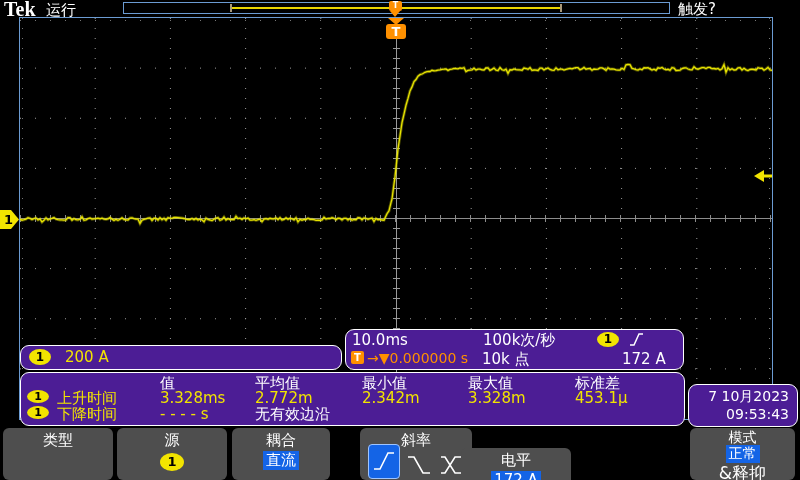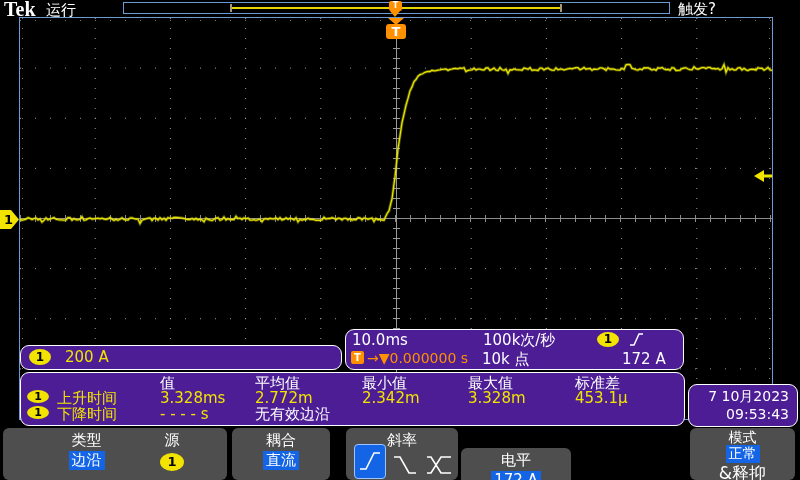--- a/index.html
+++ b/index.html
@@ -148,33 +148,32 @@
     <span class="c1 y">- - - - s</span>
     <span class="c2">无有效边沿</span>
   </div>
 </div>
 
 <div class="rbox" id="date-box">
   <div class="abs" style="right:8px;top:3px;">7 10月2023</div>
   <div class="abs" style="right:8px;top:21px;">09:53:43</div>
 </div>
 
-<div class="btn" style="left:3px;width:110px;padding-left:19px;">
+<div class="btn" style="left:3px;width:110px;">
   <div class="blbl">类型</div>
-  <div class="bval"><span class="chip">边沿</span></div>
 </div>
 <div class="btn" style="left:117px;width:110px;">
   <div class="blbl">源</div>
   <div class="ell" style="left:43px;top:25px;width:24px;height:18px;line-height:18px;font-size:13px;">1</div>
 </div>
 <div class="btn" style="left:232px;width:98px;">
   <div class="blbl">耦合</div>
   <div class="bval"><span class="chip">直流</span></div>
 </div>
-<div class="btn" style="left:346px;width:112px;">
+<div class="btn" style="left:360px;width:112px;">
   <div class="blbl">斜率</div>
   <div class="slope-sel">
     <svg width="24" height="24" style="margin:4px auto 0;">
       <path d="M2,20 H8 L16,4 H22" stroke="#fff" stroke-width="1.6" fill="none"></path>
     </svg>
   </div>
   <svg class="abs" style="left:46px;top:25px;" width="26" height="24">
     <path d="M2,4 H8 L17,20 H24" stroke="#fff" stroke-width="1.6" fill="none"></path>
   </svg>
   <svg class="abs" style="left:79px;top:25px;" width="28" height="24">

